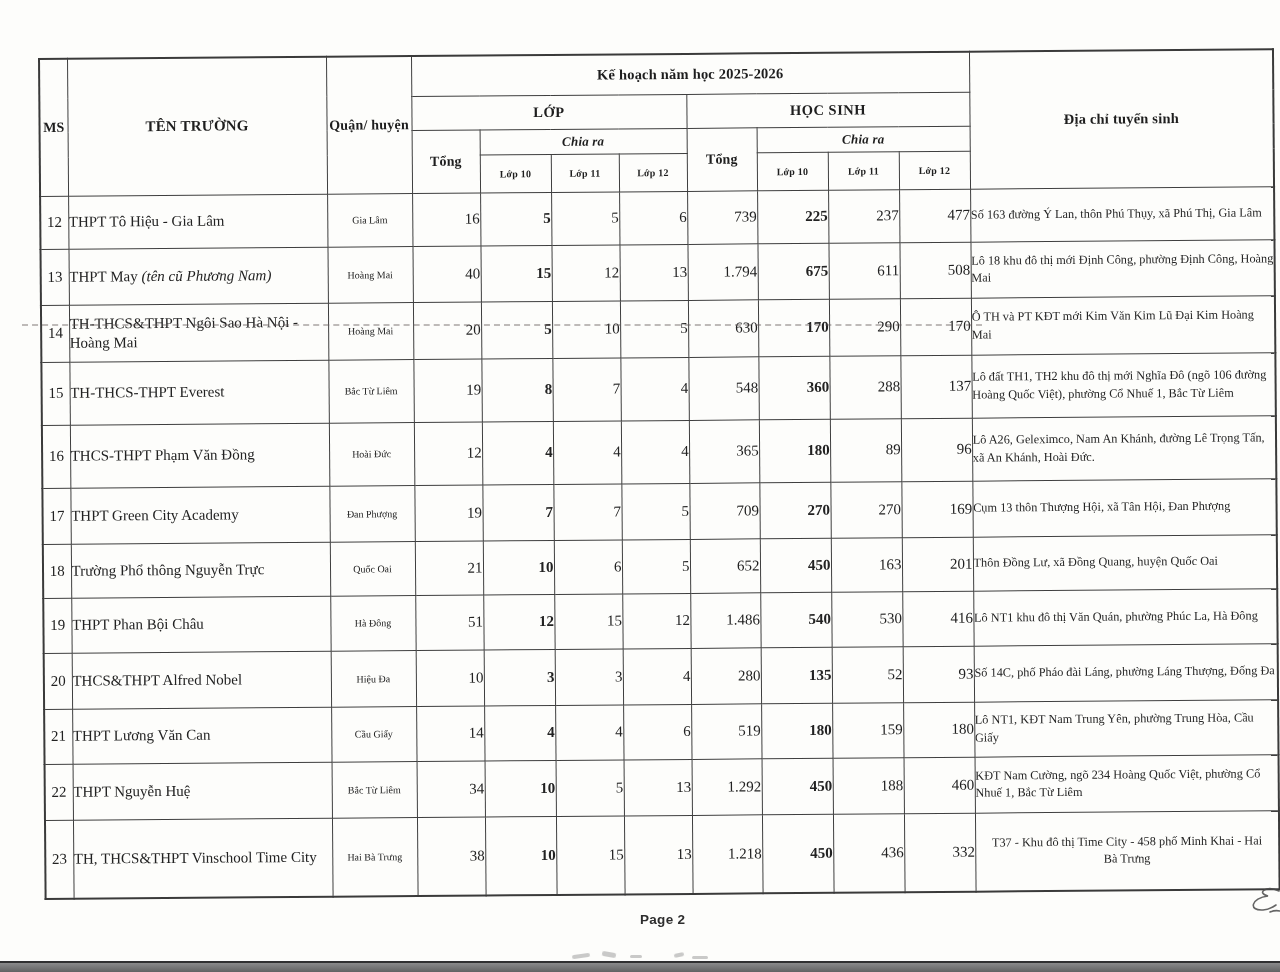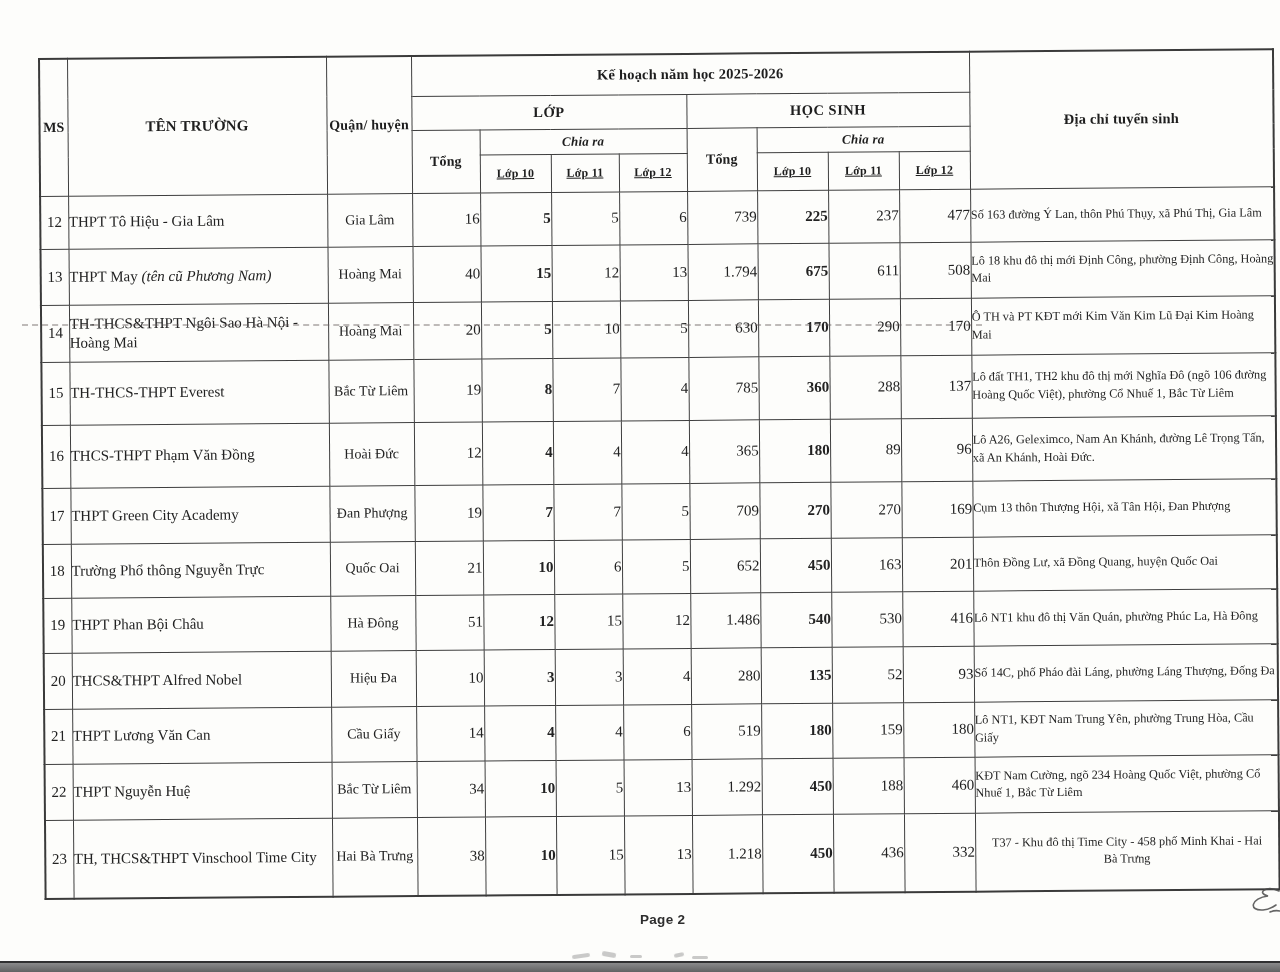--- a/index.html
+++ b/index.html
@@ -26,21 +26,21 @@
     overflow:hidden;
   }
   table.sheet{border:2px solid #3a3a3a;}
   thead th{
     font-weight:bold;text-align:center;font-size:14px;color:#1e1e1e;
     letter-spacing:.2px;
   }
   thead th.plan{font-size:14.5px;}
   thead th.group{font-size:14.5px;letter-spacing:.5px;}
   thead th.chiara{font-style:italic;font-size:13px;}
-  thead th.sub{font-size:12px;text-decoration:underline;}
+  thead th.sub{font-size:10px;}
   thead th.school{font-size:15px;}
   thead th.addr{font-size:14.5px;}
   thead tr:nth-child(1){height:40px;}
   thead tr:nth-child(2){height:34px;}
   thead tr:nth-child(3){height:25px;}
   thead tr:nth-child(4){height:38px;}
 
   tbody tr:nth-child(1){height:53px;}
   tbody tr:nth-child(2){height:56px;}
   tbody tr:nth-child(3){height:57px;}
@@ -50,21 +50,21 @@
   tbody tr:nth-child(7){height:54px;}
   tbody tr:nth-child(8){height:55px;}
   tbody tr:nth-child(9){height:56px;}
   tbody tr:nth-child(10){height:55px;}
   tbody tr:nth-child(11){height:56px;}
   tbody tr:nth-child(12){height:79px;}
 
   td.ms{text-align:center;font-size:15px;}
   td.name{font-size:15px;padding:2px 4px 2px 5px;line-height:1.25;}
   td.name .note{font-style:italic;}
-  td.dist{text-align:center;font-size:14px;padding:0 3px;}
+  td.dist{text-align:center;font-size:10px;padding:0 3px;}
   td.num{text-align:right;font-size:15px;padding-right:17px;}
   td.num.b10{font-weight:bold;}
   td.addr{
     font-size:12.3px;line-height:1.4;padding:3px 6px 3px 8px;
     text-align:left;color:#252525;
   }
   td.addr.center{text-align:center;padding-left:10px;padding-right:10px;}
 
   
   .dash-artifact{
@@ -188,21 +188,21 @@
   </tr>
 
   <tr>
     <td class="ms">15</td>
     <td class="name"><span>TH-THCS-THPT Everest</span><span class="note"></span></td>
     <td class="dist">Bắc Từ Liêm</td>
     <td class="num">19</td>
     <td class="num b10">8</td>
     <td class="num">7</td>
     <td class="num">4</td>
-    <td class="num">785</td>
+    <td class="num">548</td>
     <td class="num b10">360</td>
     <td class="num">288</td>
     <td class="num">137</td>
     <td class="addr">Lô đất TH1, TH2 khu đô thị mới Nghĩa Đô (ngõ 106 đường Hoàng Quốc Việt), phường Cổ Nhuế 1, Bắc Từ Liêm</td>
   </tr>
 
   <tr>
     <td class="ms">16</td>
     <td class="name"><span>THCS-THPT Phạm Văn Đồng</span><span class="note"></span></td>
     <td class="dist">Hoài Đức</td>

